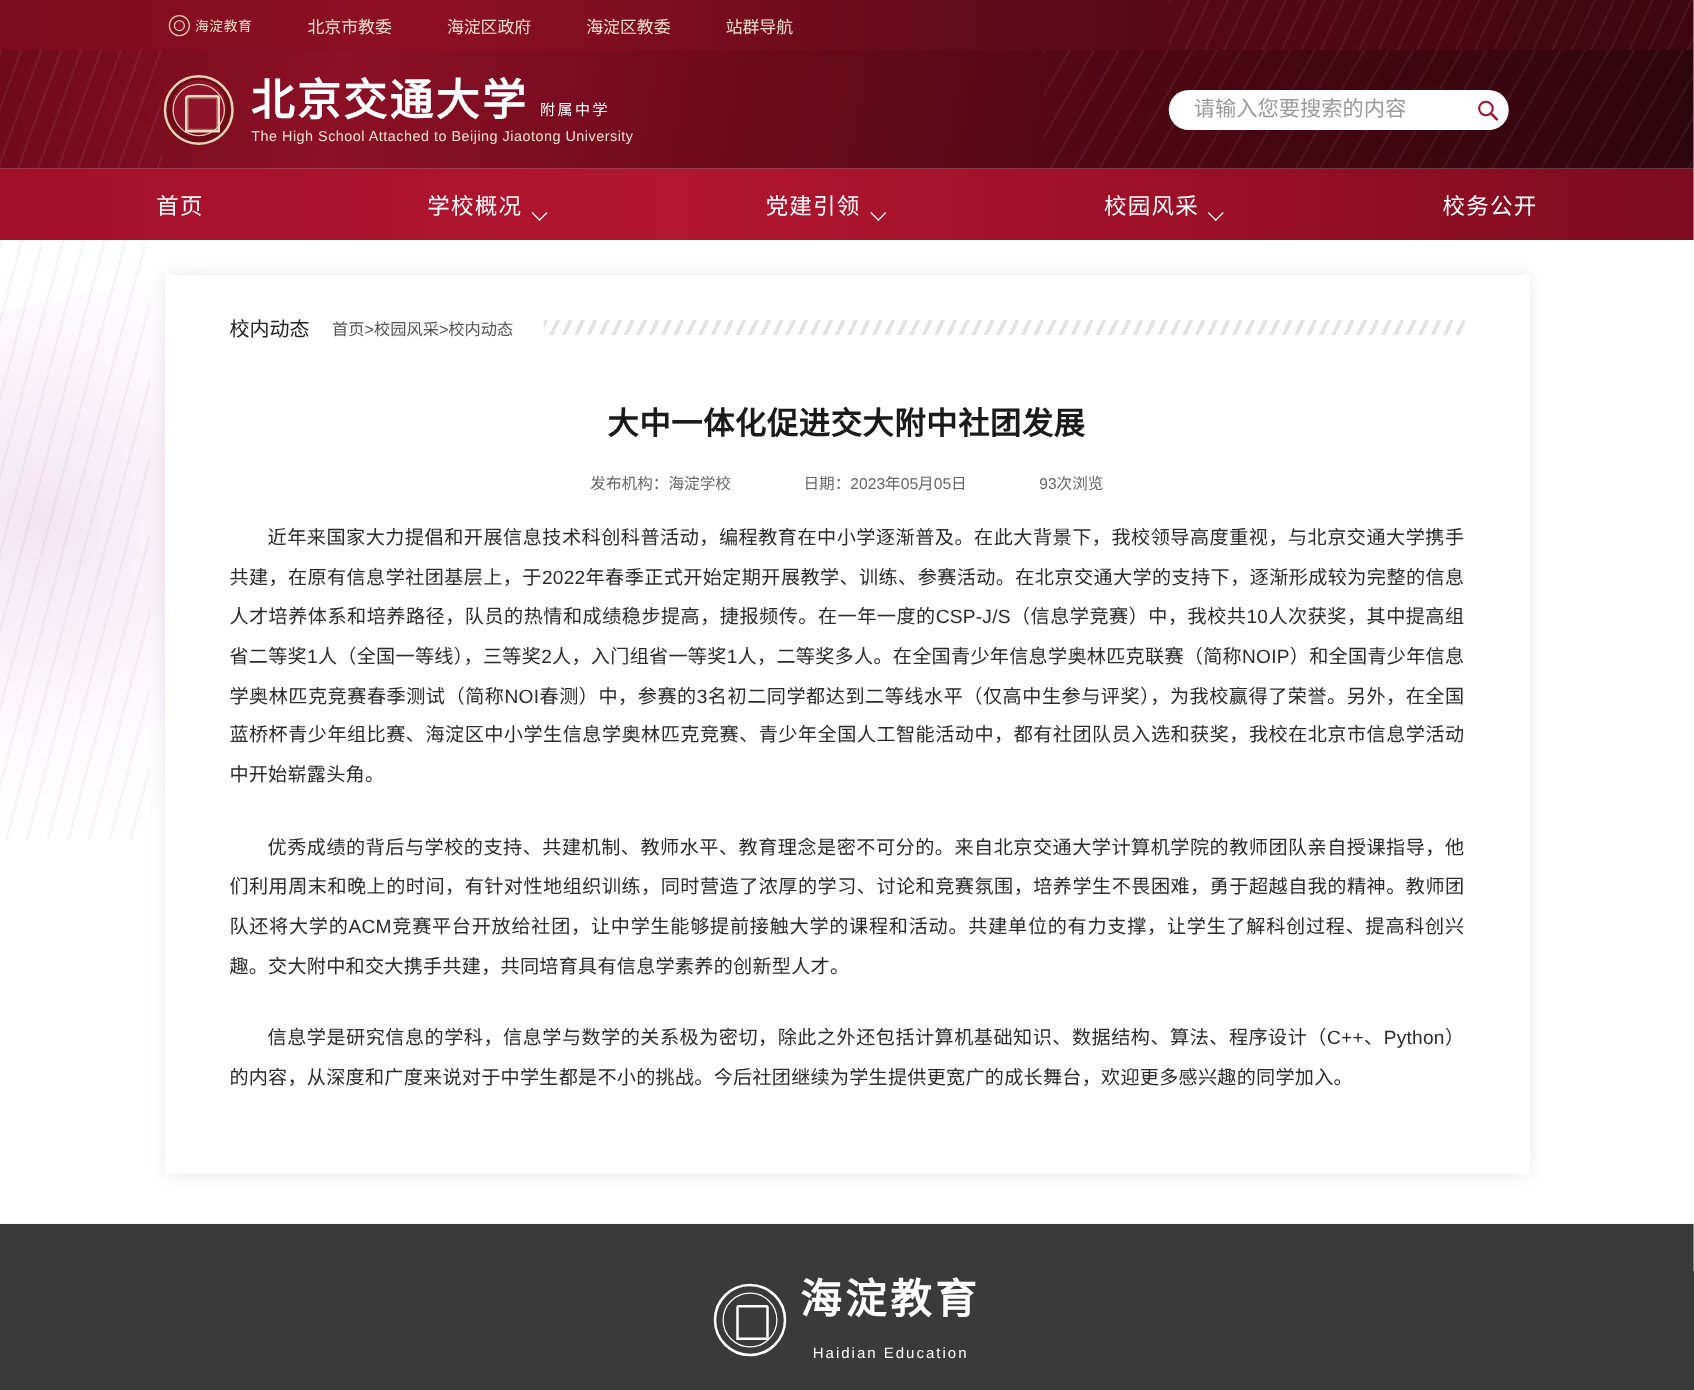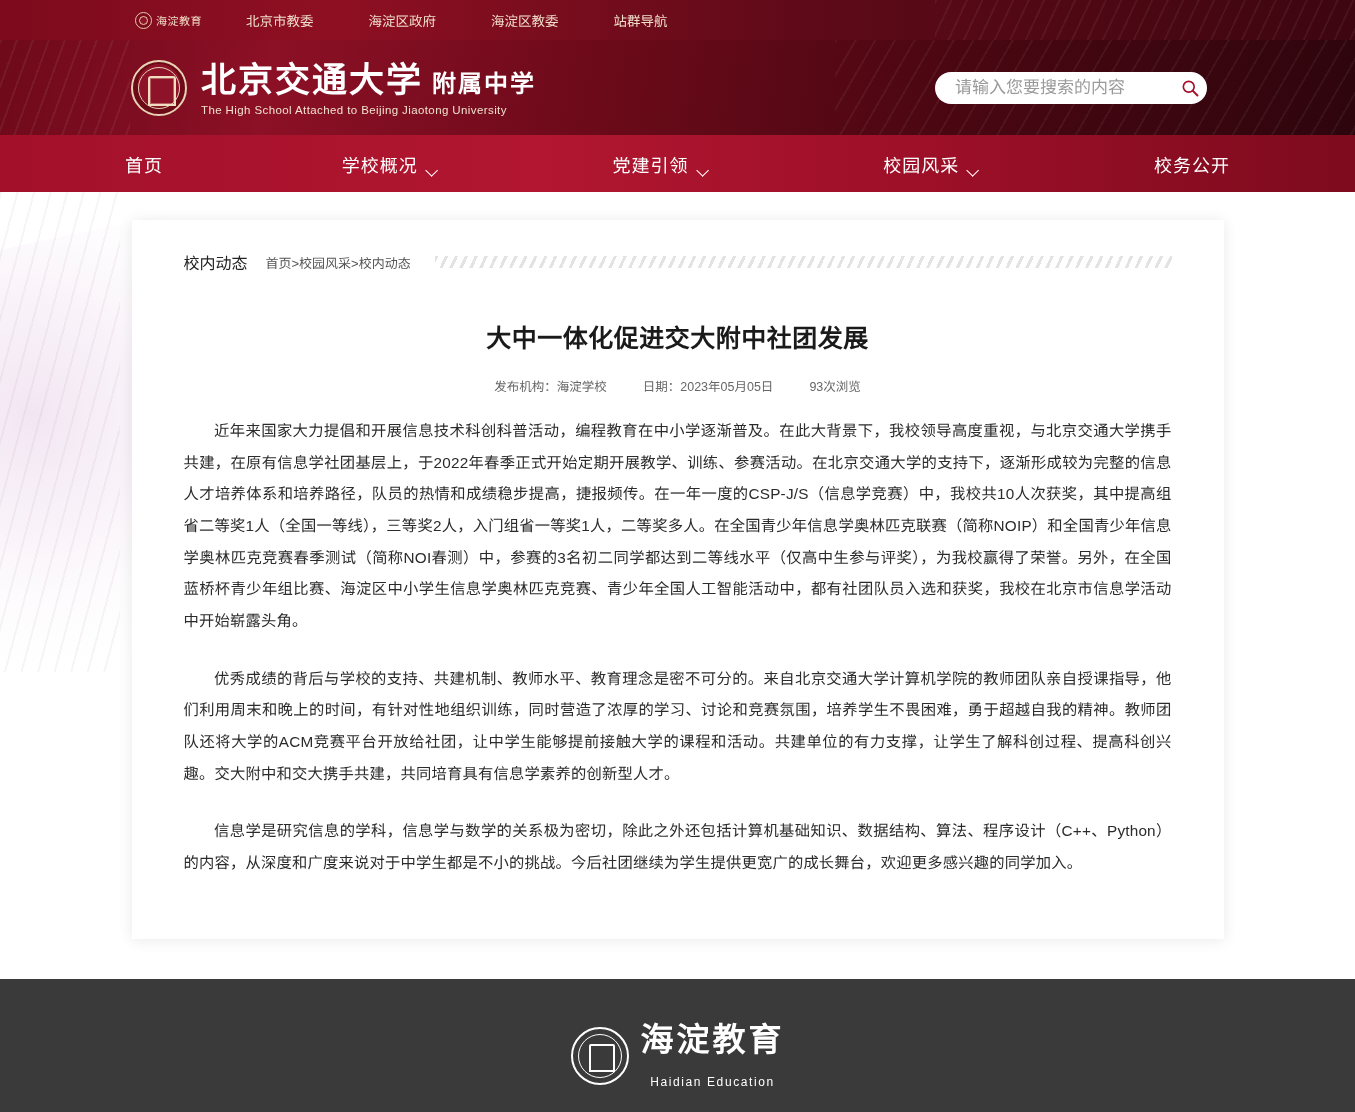--- a/index.html
+++ b/index.html
@@ -37,21 +37,21 @@
     border: 1px solid #e7c9a8;
     display: inline-block;
     position: relative;
     background: radial-gradient(circle at 50% 50%, #8e1228 0 40%, #7d0b1d 41% 100%);
   }
   .hd-logo-sm .seal::before{
     content:""; position:absolute; left:3px; top:3px; right:3px; bottom:3px;
     border:1px solid #e7c9a8; border-radius:50%;
   }
   .hd-logo-sm .txt { color: #f3dfc8; font-size: 11px; letter-spacing: 0.5px; white-space: nowrap; }
-  .topbar nav { display: flex; align-items: center; gap: 11px; }
+  .topbar nav { display: flex; align-items: center; gap: 0; }
   .topbar nav a {
     color: #f0ddc9;
     font-size: 13.5px;
     text-decoration: none;
     padding: 0 22px;
     white-space: nowrap;
   }
 
   
   .banner {
@@ -95,21 +95,21 @@
   .school-name-cn {
     color: #ffffff;
     font-family: "Liberation Serif", "DejaVu Serif", serif;
     font-size: 35px;
     font-weight: 700;
     letter-spacing: 2px;
     line-height: 1;
     display: flex; align-items: baseline; gap: 9px;
   }
   .school-name-cn .sub {
-    font-size: 24px; letter-spacing: 2px; font-weight: 700;
+    font-size: 12px; letter-spacing: 2px; font-weight: 400;
   }
   .school-name-en {
     color: #f2e2cf;
     font-size: 11.5px;
     letter-spacing: 0.4px;
     margin-top: 6px;
   }
   .search-box {
     position: absolute; right: 148px; top: 50%; transform: translateY(-50%);
     width: 272px; height: 32px;
@@ -211,21 +211,21 @@
   }
   .article-title {
     text-align: center;
     font-size: 25px;
     font-weight: 700;
     color: #1a1a1a;
     margin: 30px 0 0;
     letter-spacing: 0.5px;
   }
   .meta {
-    display: flex; justify-content: center; gap: 36px;
+    display: flex; justify-content: center; gap: 58px;
     margin-top: 22px;
     font-size: 12.5px; color: #666;
   }
   .article-body { margin-top: 20px; }
   .article-body p {
     font-size: 15.3px;
     line-height: 2.07;
     color: #2b2b2b;
     text-align: justify;
     text-indent: 2em;

